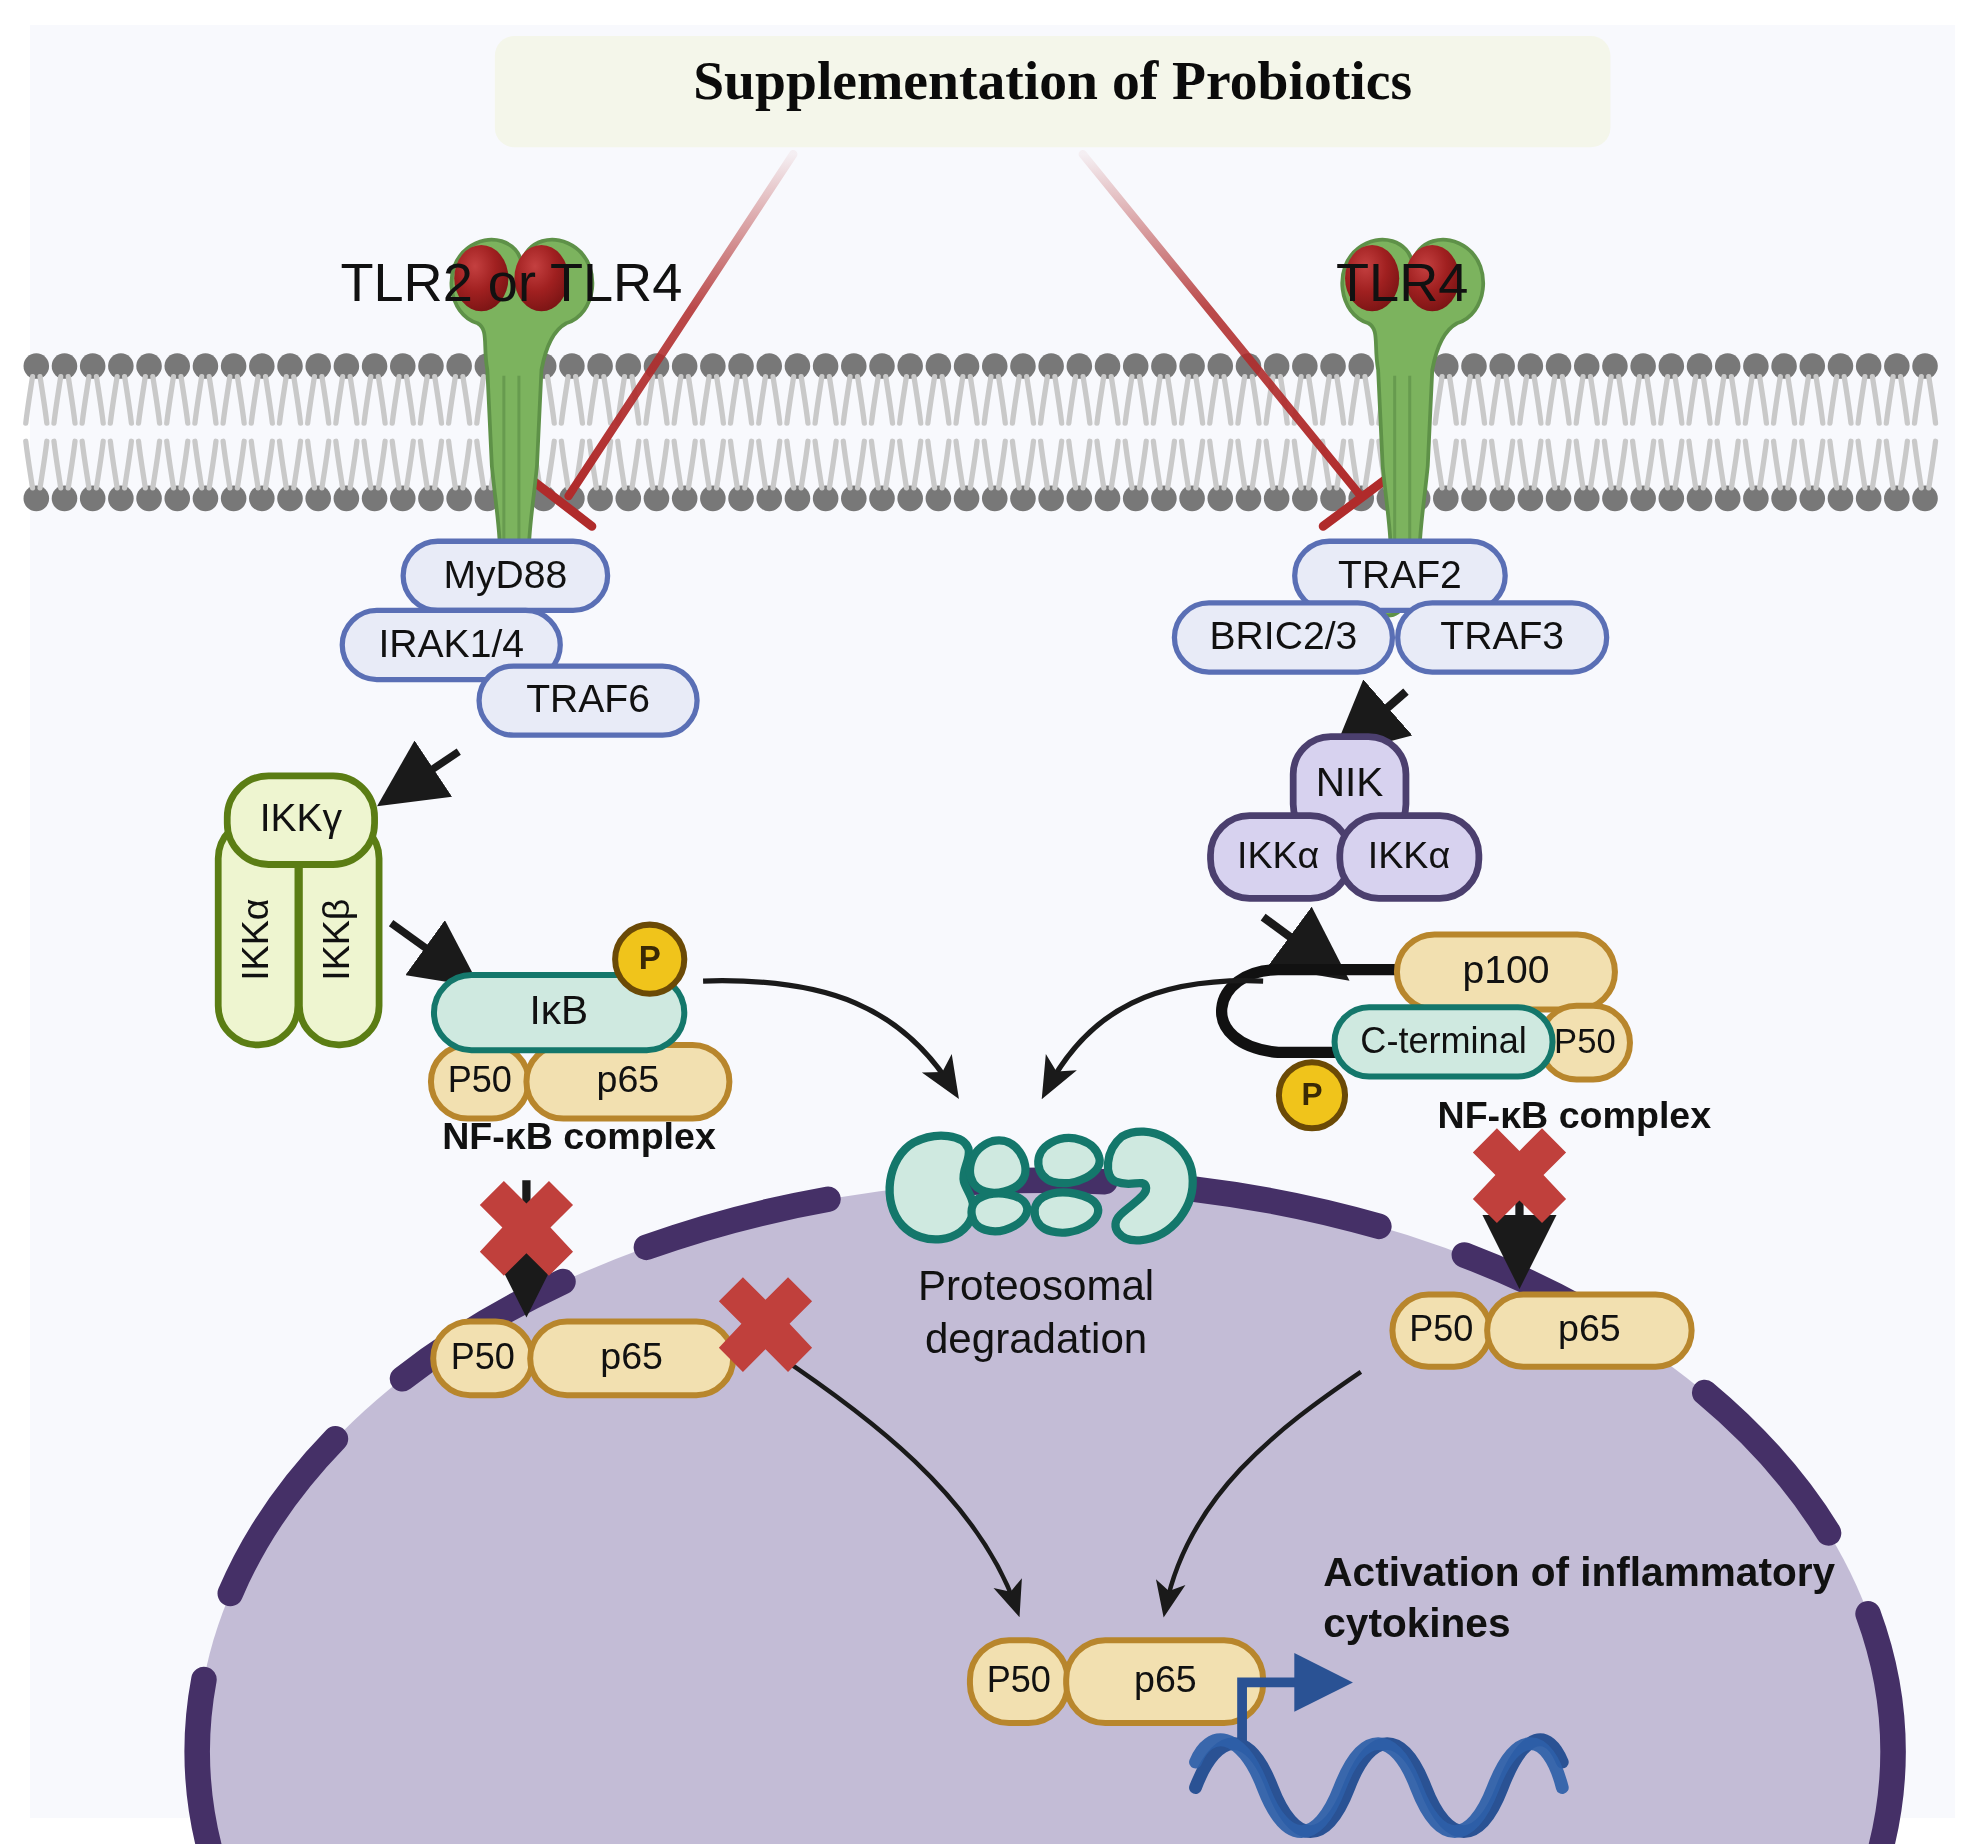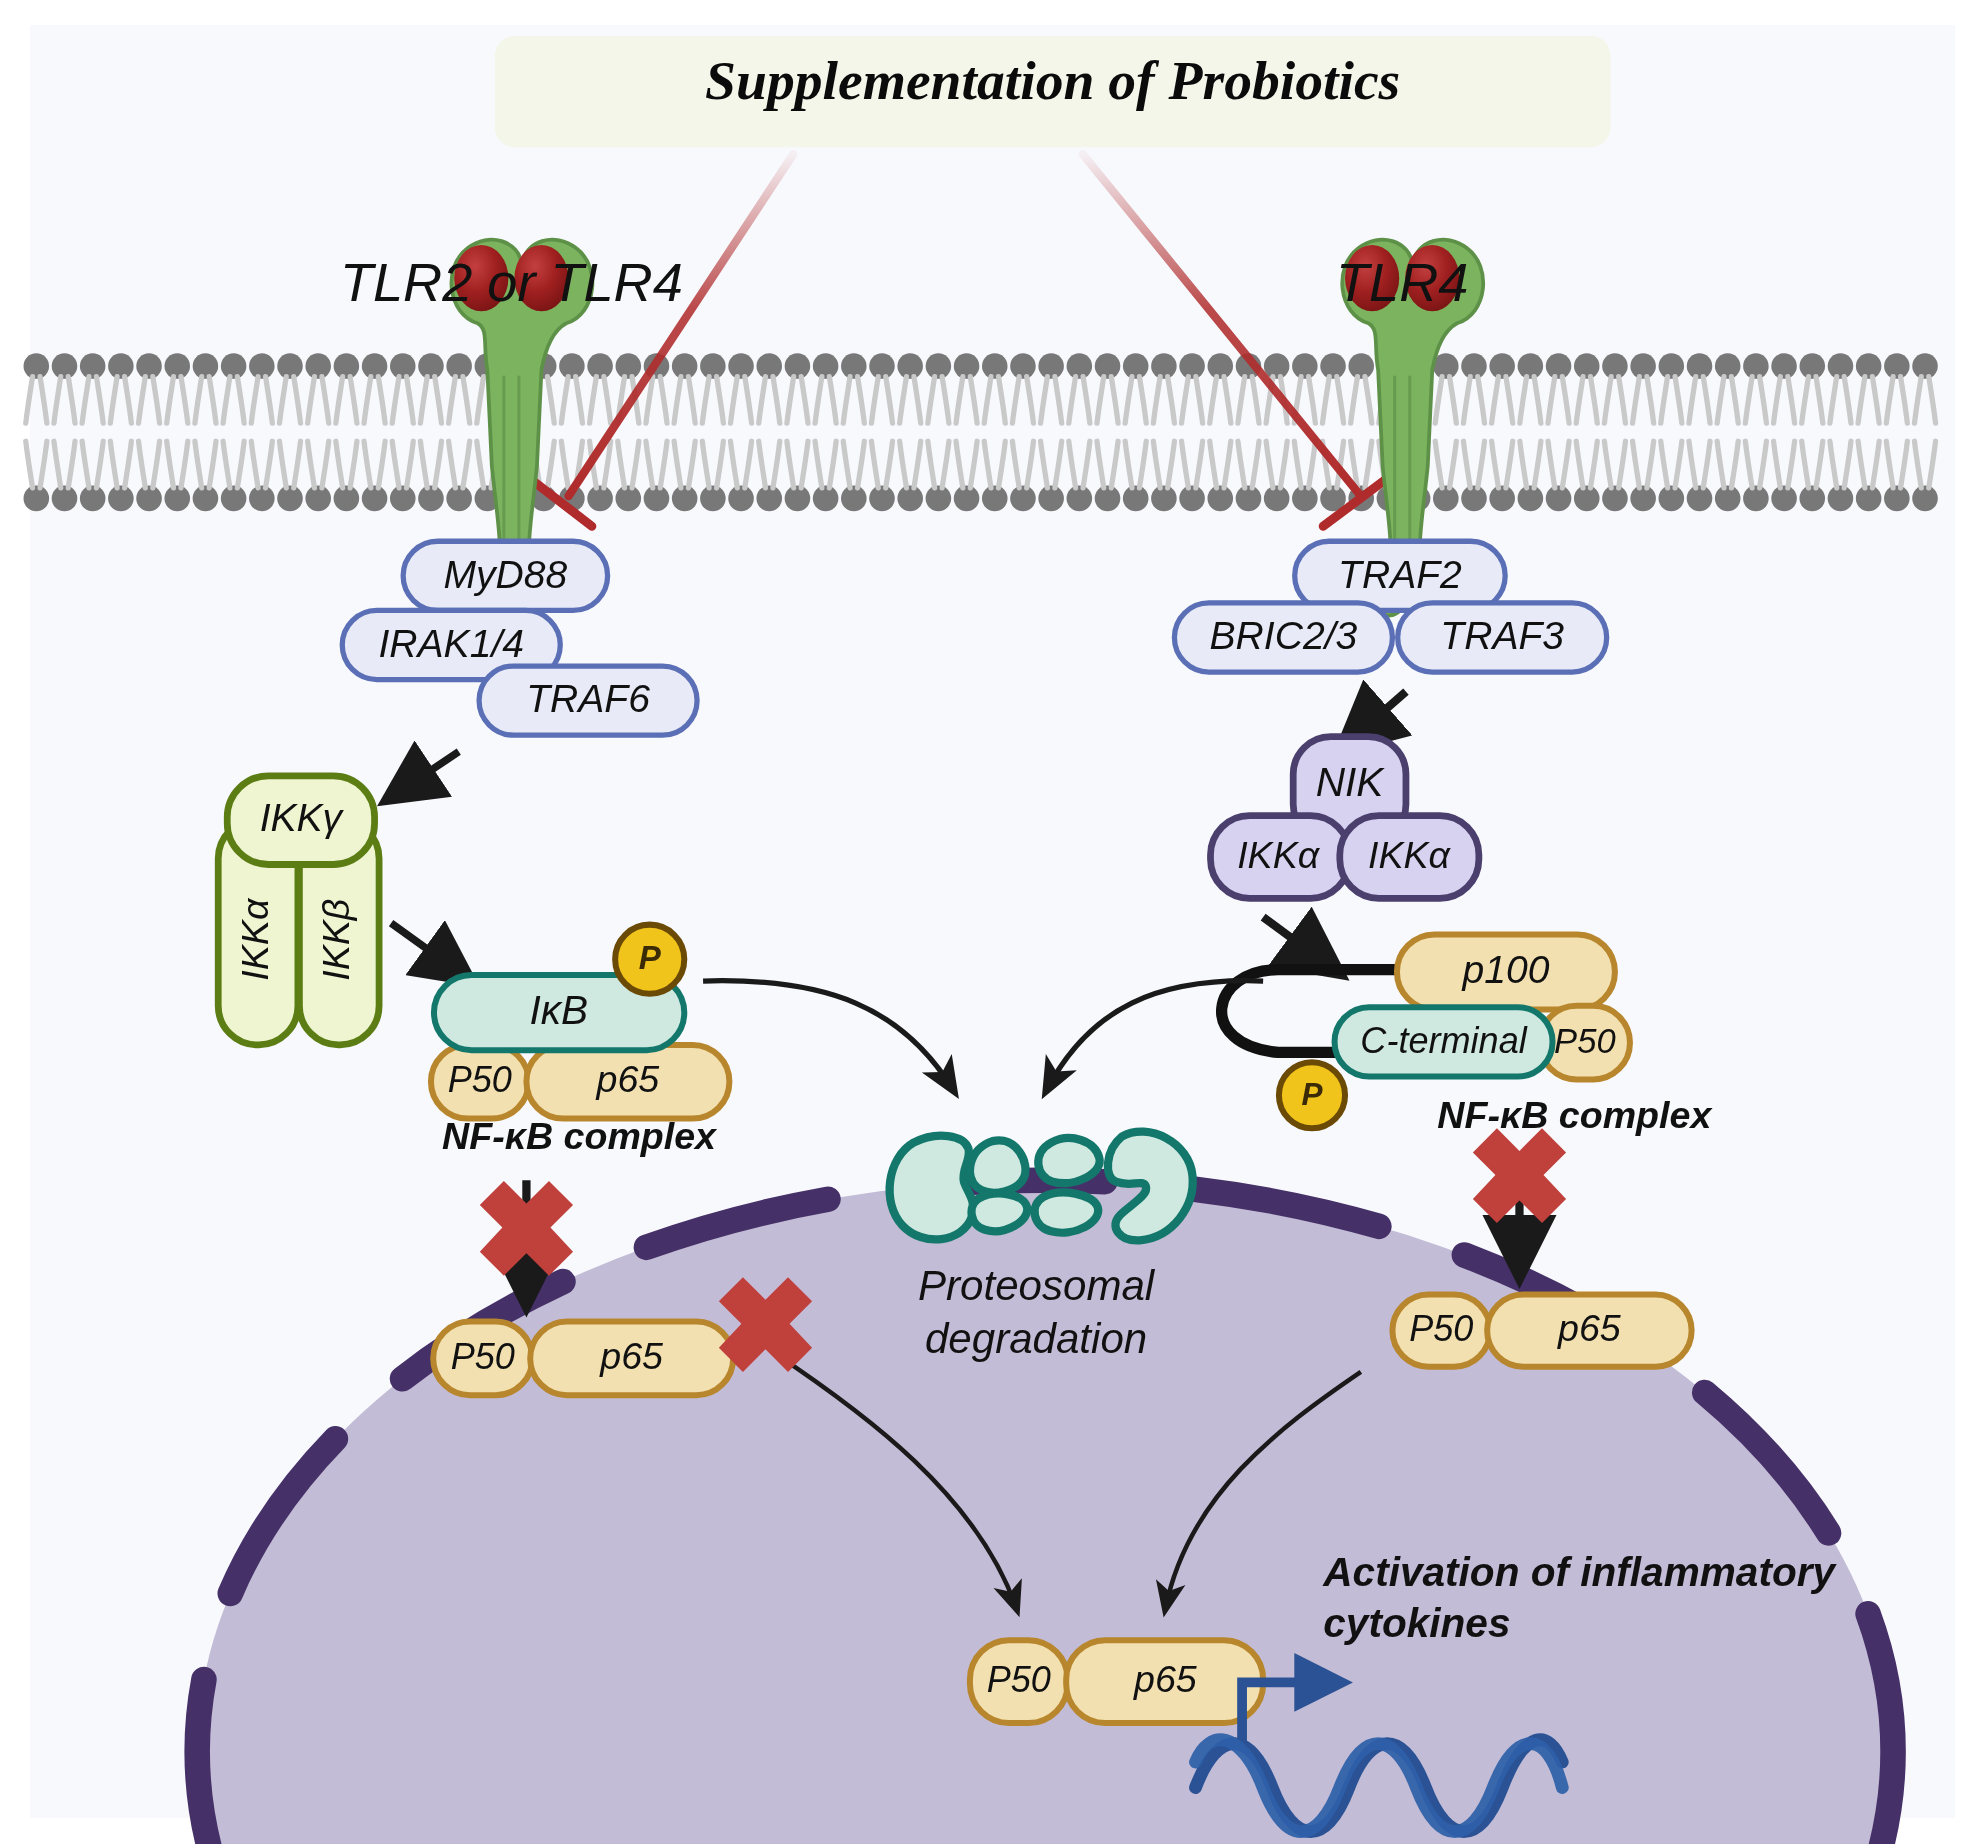--- a/index.html
+++ b/index.html
@@ -1,17 +1,17 @@
 <!DOCTYPE html>
 <html style="font-size:12px"><head>
 <meta charset="utf-8">
 <style>
   html,body{margin:0;padding:0;background:#ffffff;}
   body{width:1985px;height:1844px;font-family:"Liberation Sans",sans-serif;}
-  #stage{position:relative;width:1985px;height:1844px;overflow:hidden;background:#ffffff;font-style:italic;}
+  #stage{position:relative;width:1985px;height:1844px;overflow:hidden;background:#ffffff;}
   #canvas{position:absolute;left:30px;top:25px;width:1925px;height:1793px;background:#f8f9fd;}
   svg.layer{position:absolute;left:0;top:0;width:1985px;height:1844px;overflow:visible;}
   .nodeTxt{dominant-baseline:middle;text-anchor:middle;}
 </style>
 </head>
 <body>
 
 <div id="stage">
   <div id="canvas"></div>
 

